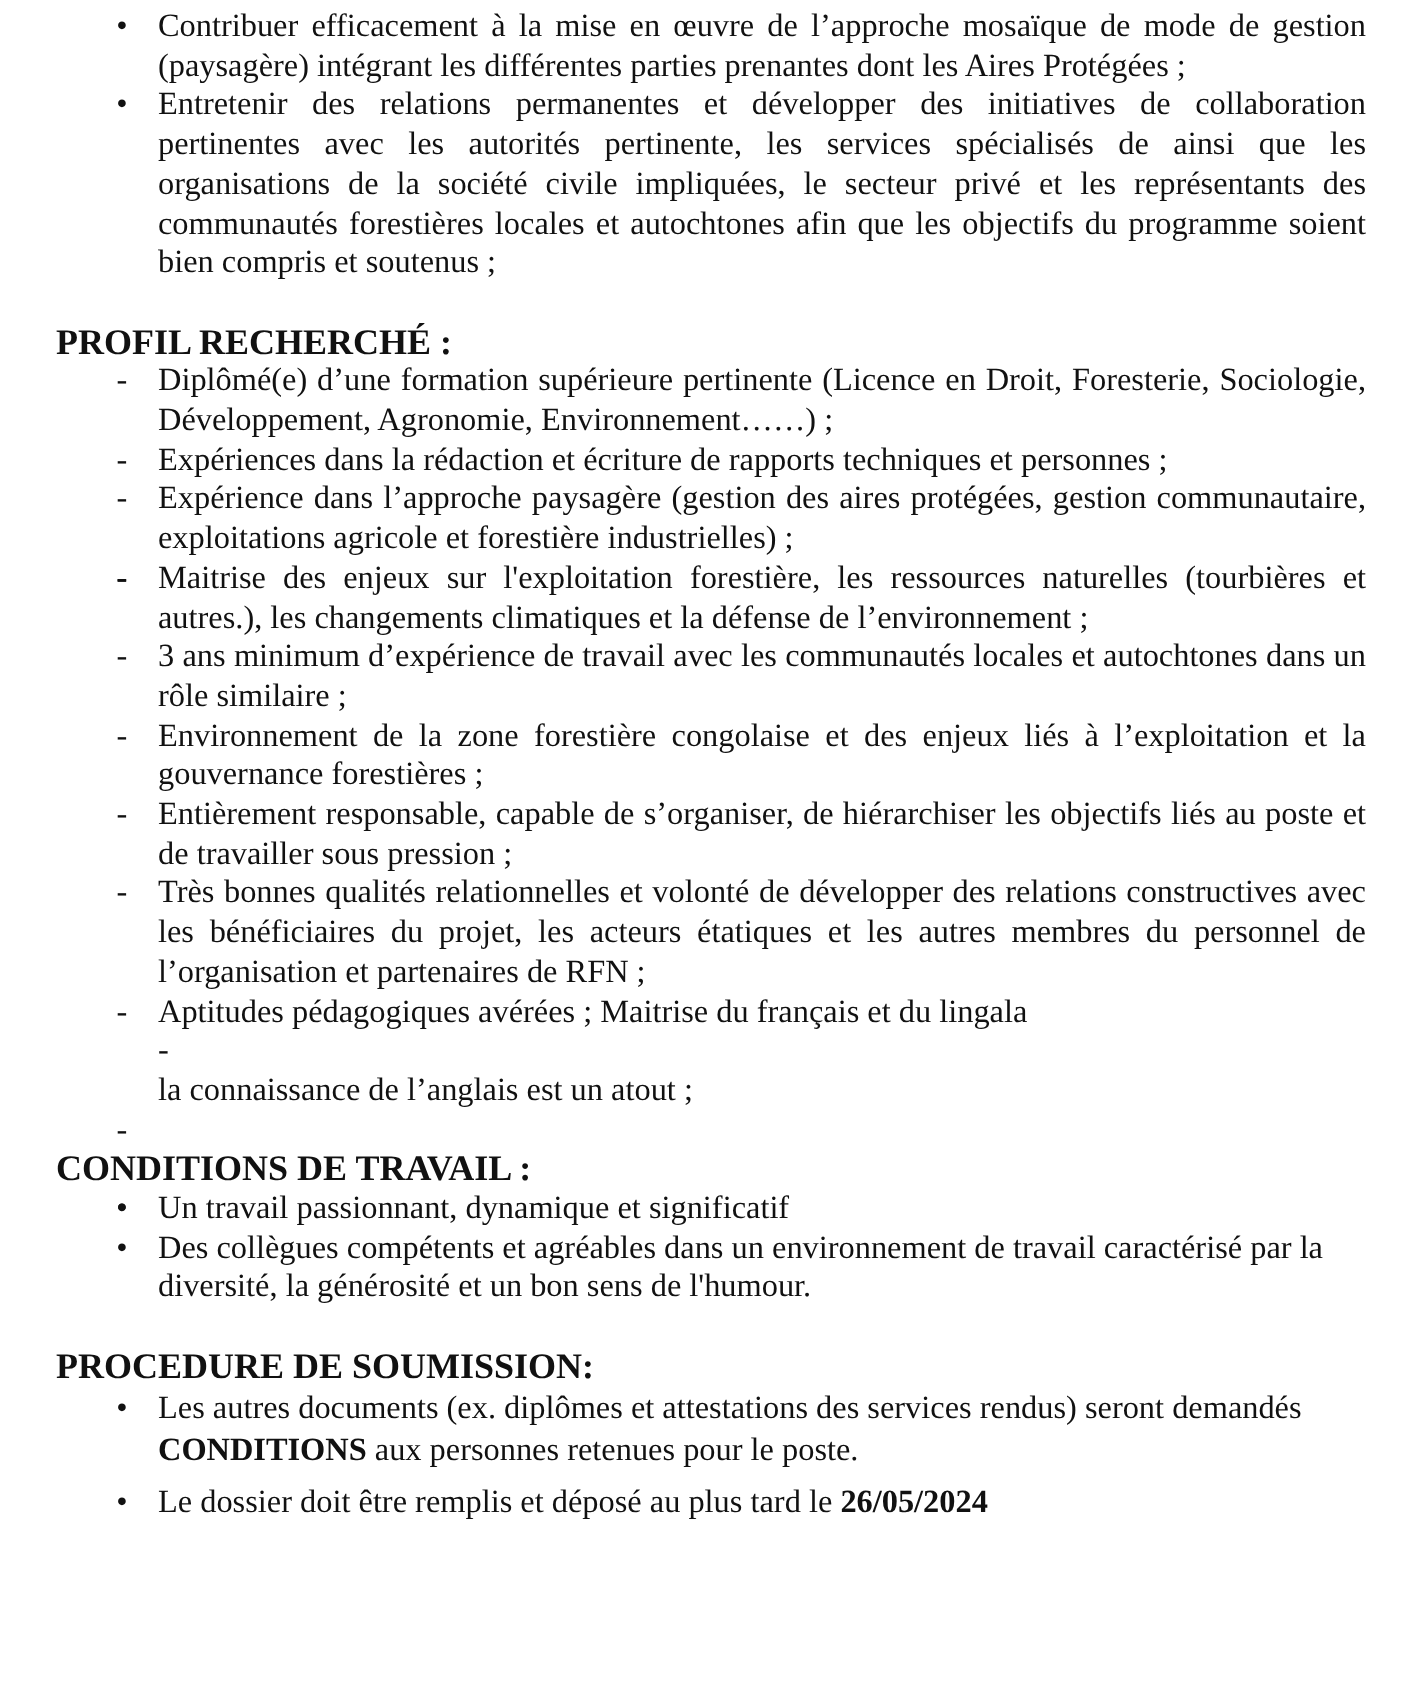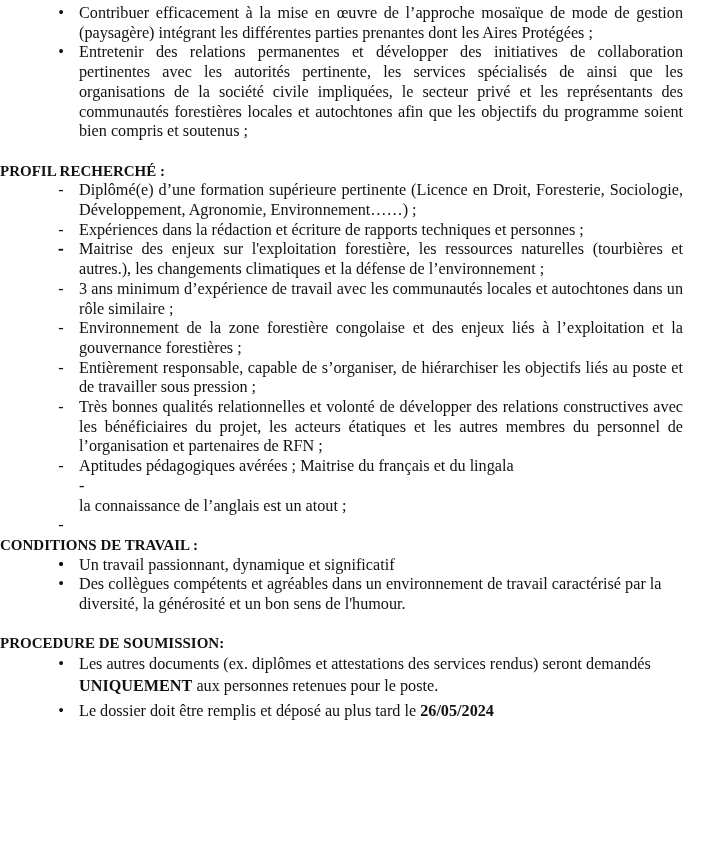--- a/index.html
+++ b/index.html
@@ -6,21 +6,21 @@
   body {
     width: 711px; height: 849px; overflow: hidden; position: relative;
     font-family: "Liberation Serif", "DejaVu Serif", serif;
     font-size: 16.2px; color: #111111; line-height: 19.7px;
   }
   .page { position: absolute; left: 0; top: 4px; width: 711px; }
   ul.list { list-style: none; margin: 0; padding: 0; }
   ul.list li { position: relative; padding-left: 79px; padding-right: 28px; text-align: justify; }
   ul.list li .marker { position: absolute; left: 55px; top: 0; width: 12px; text-align: center; }
   ul.list li.last-line-left { text-align: left; }
-  .heading { margin: 0; font-weight: bold; font-size: 15px; line-height: 19.7px; }
+  .heading { margin: 0; padding-left: 28px; font-weight: bold; font-size: 18px; line-height: 19.7px; }
   .gap { height: 19.7px; }
   b { font-weight: bold; }
   .sp { display: inline-block; width: 166px; }
 </style>
 </head>
 <body>
 
 <div class="page">
 
   <ul class="list">
@@ -33,21 +33,21 @@
       <span>Entretenir des relations permanentes et développer des initiatives de collaboration pertinentes avec les autorités pertinente, les services spécialisés de ainsi que les organisations de la société civile impliquées, le secteur privé et les représentants des communautés forestières locales et autochtones afin que les objectifs du programme soient bien compris et soutenus ;</span>
     </li>
   </ul>
 
   <div class="gap"></div>
 
   <h2 class="heading">PROFIL RECHERCHÉ :</h2>
   <ul class="list">
     <li><span class="marker">-</span><span>Diplômé(e) d’une formation supérieure pertinente (Licence en Droit, Foresterie, Sociologie, Développement, Agronomie, Environnement……) ;</span></li>
     <li><span class="marker">-</span><span>Expériences dans la rédaction et écriture de rapports techniques et personnes ;</span></li>
-    <li><span class="marker">-</span></li>
+    <li><span class="marker">-</span><span>Expérience dans l’approche paysagère (gestion des aires protégées, gestion communautaire, exploitations agricole et forestière industrielles) ;</span></li>
     <li><span class="marker">-</span></li>
     <li><span class="marker">-</span></li>
     <li><span class="marker">-</span><span>Maitrise des enjeux sur l'exploitation forestière, les ressources naturelles (tourbières et autres.), les changements climatiques et la défense de l’environnement ;</span></li>
     <li><span class="marker">-</span><span>3 ans minimum d’expérience de travail avec les communautés locales et autochtones dans un rôle similaire ;</span></li>
     <li><span class="marker">-</span><span>Environnement de la zone forestière congolaise et des enjeux liés à l’exploitation et la gouvernance forestières ;</span></li>
     <li><span class="marker">-</span><span>Entièrement responsable, capable de s’organiser, de hiérarchiser les objectifs liés au poste et de travailler sous pression ;</span></li>
     <li><span class="marker">-</span><span>Très bonnes qualités relationnelles et volonté de développer des relations constructives avec les bénéficiaires du projet, les acteurs étatiques et les autres membres du personnel de l’organisation et partenaires de RFN ;</span></li>
     <li class="last-line-left">
       <span class="marker">-</span>
       <span>Aptitudes pédagogiques avérées ; Maitrise du français et du lingala</span><span class="sp"></span><span>-</span><br>
@@ -65,21 +65,21 @@
     <li class="last-line-left"><span class="marker">•</span><span>Des collègues compétents et agréables dans un environnement de travail caractérisé par la diversité, la générosité et un bon sens de l'humour.</span></li>
   </ul>
 
   <div class="gap"></div>
 
   <h2 class="heading">PROCEDURE DE SOUMISSION:</h2>
   <ul class="list" style="line-height:21.5px;">
     <li class="last-line-left">
       <span class="marker">•</span>
       <span>Les autres documents (ex. diplômes et attestations des services rendus) seront demandés</span>
-      <b>UNIQUEMENT</b>
+      <b>CONDITIONS</b>
       <span>aux personnes retenues pour le poste.</span>
     </li>
     <li class="last-line-left" style="margin-top:4px;">
       <span class="marker">•</span>
       <span>Le dossier doit être remplis et déposé au plus tard le</span>
       <b>26/05/2024</b>
     </li>
   </ul>
 
 </div>

